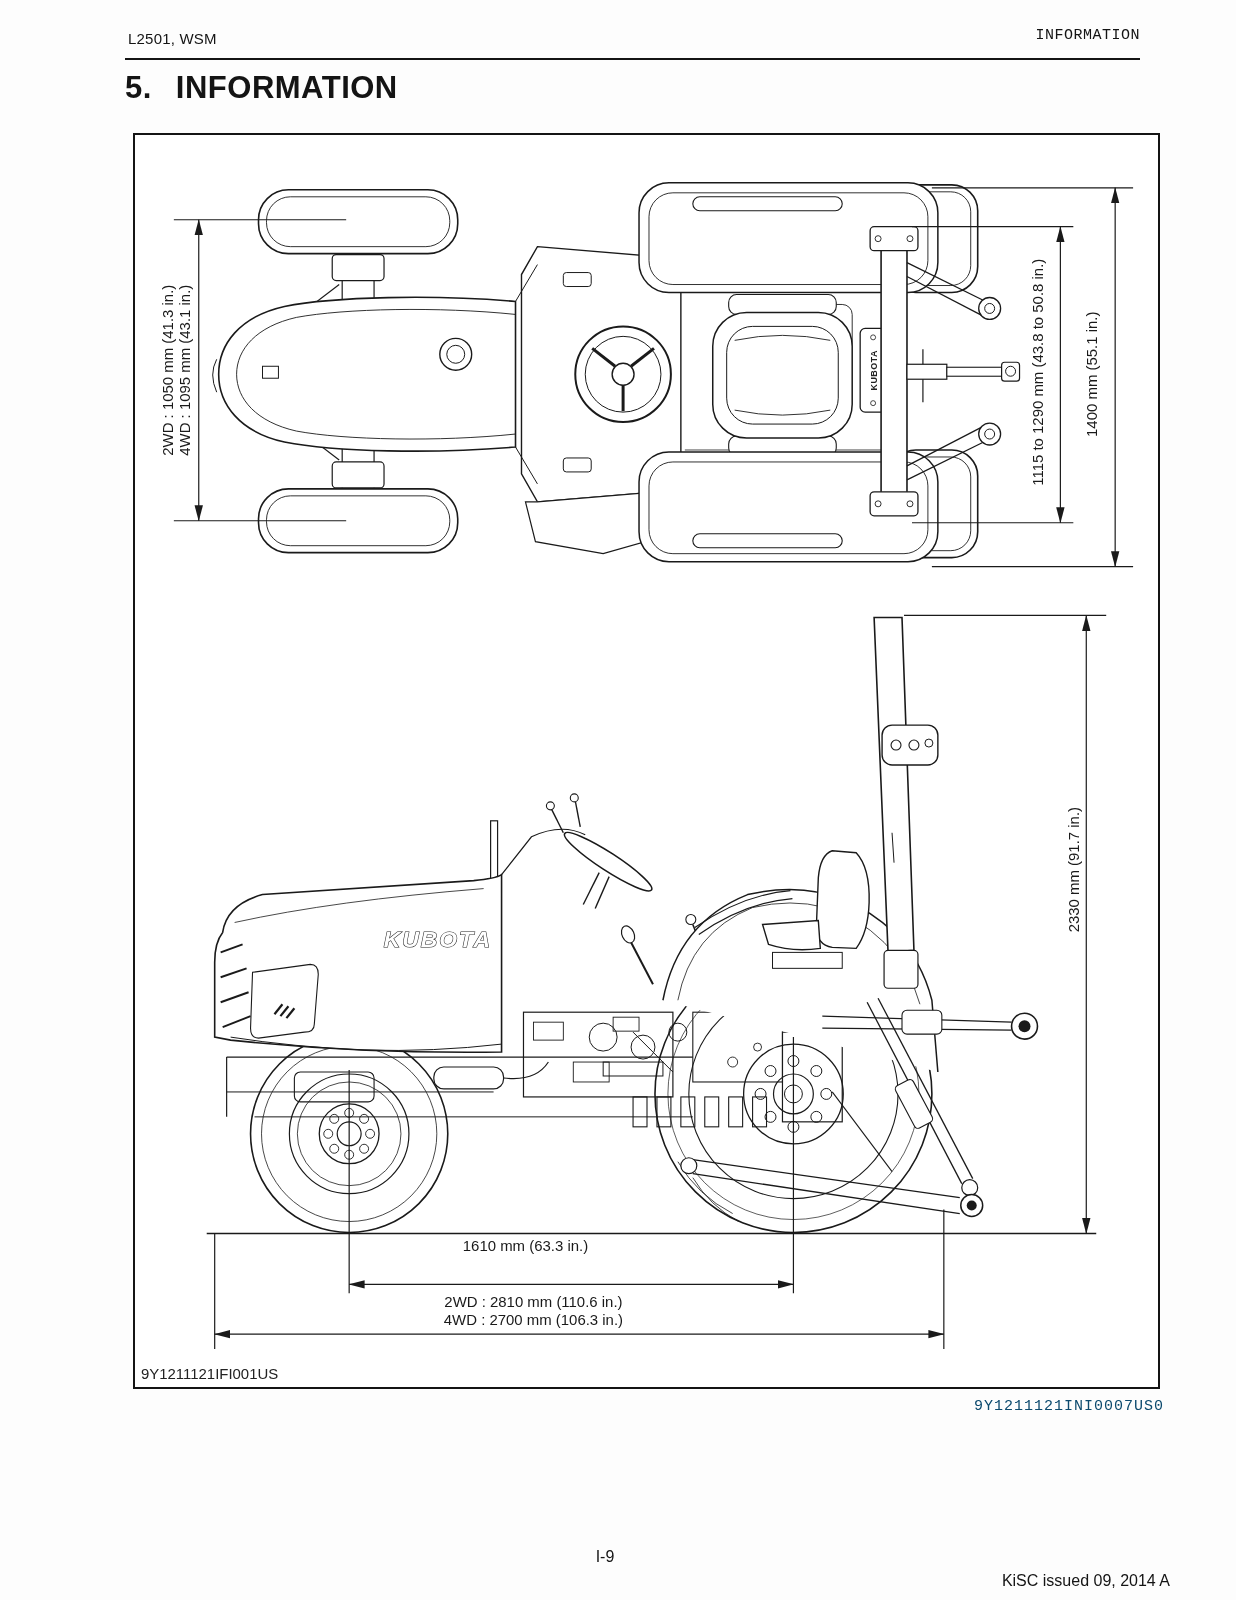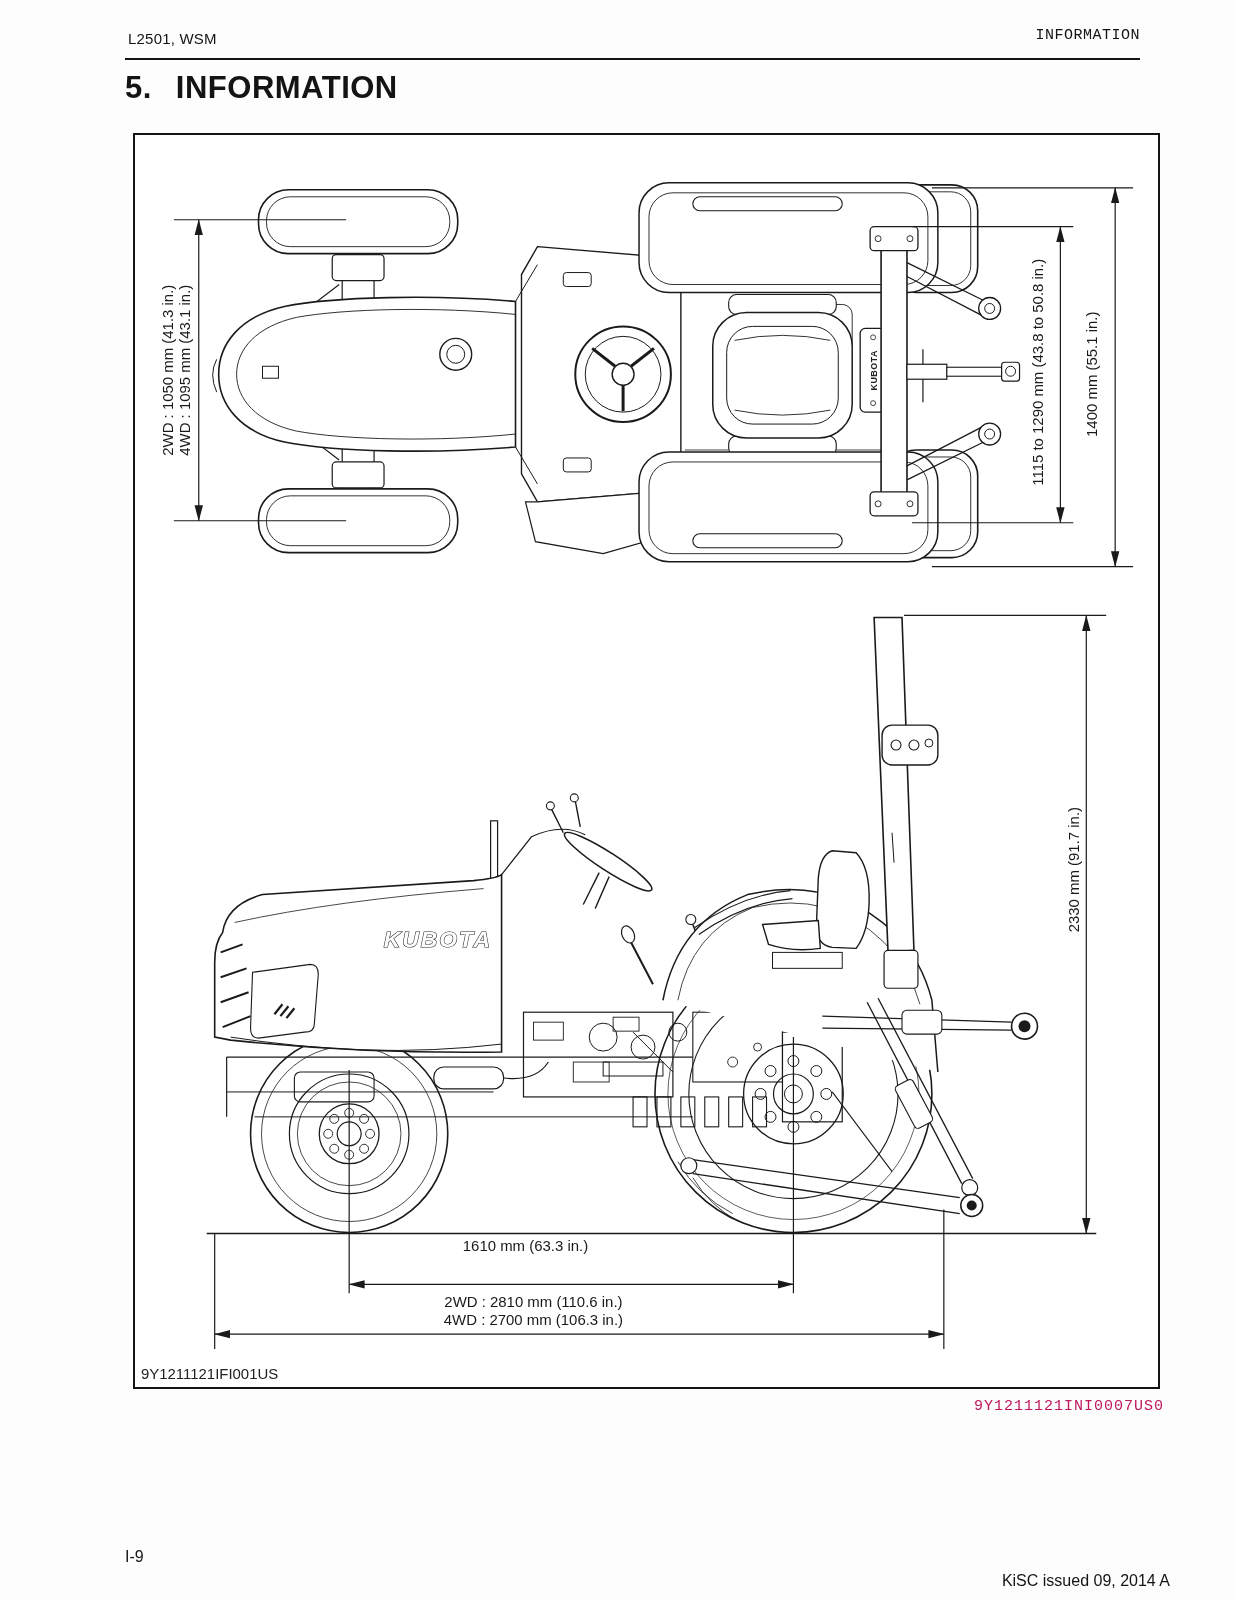--- a/index.html
+++ b/index.html
@@ -2,22 +2,22 @@
 <html><head>
 <meta charset="utf-8">
 <style>
   html,body{margin:0;padding:0;background:#e8e8e8;}
   .page{position:relative;width:1236px;height:1600px;background:#fdfdfd;font-family:"Liberation Sans",sans-serif;color:#141414;overflow:hidden;}
   .hdr-left{position:absolute;left:128px;top:30px;font-size:15px;letter-spacing:.2px;}
   .hdr-right{position:absolute;right:96px;top:27px;font-size:15px;letter-spacing:.5px;font-family:Liberation Mono, monospace;}
   .hdr-rule{position:absolute;left:125px;top:58px;width:1015px;height:2px;background:#141414;}
   .title{position:absolute;left:125px;top:70px;font-size:31px;font-weight:bold;letter-spacing:.5px;display:flex;gap:24px;}
   .figure-box{position:absolute;left:133px;top:133px;width:1027px;height:1256px;border:2px solid #141414;box-sizing:border-box;background:#fff;}
-  .below-code{position:absolute;right:72px;top:1398px;font-family:"Liberation Mono",monospace;font-size:15px;color:#be185d;letter-spacing:1px;}
-  .pagenum{position:absolute;left:125px;top:1548px;width:960px;font-size:16px;}
+  .below-code{position:absolute;right:72px;top:1398px;font-family:"Liberation Mono",monospace;font-size:15px;color:#0c4a6e;letter-spacing:1px;}
+  .pagenum{position:absolute;left:125px;top:1548px;width:960px;text-align:center;font-size:16px;}
   .issue{position:absolute;right:66px;top:1572px;font-size:16px;text-align:center;}
   svg{display:block;}
   .ln{stroke:#1a1a1a;fill:none;}
   .fw{fill:#fff;}
   .dim{stroke:#1a1a1a;stroke-width:1.2;fill:none;}
   .dimtxt{font-family:"Liberation Sans",sans-serif;font-size:15px;fill:#1a1a1a;}
   .codetxt{font-family:"Liberation Sans",sans-serif;font-size:15px;fill:#222;}
 </style>
 </head>
 <body>

